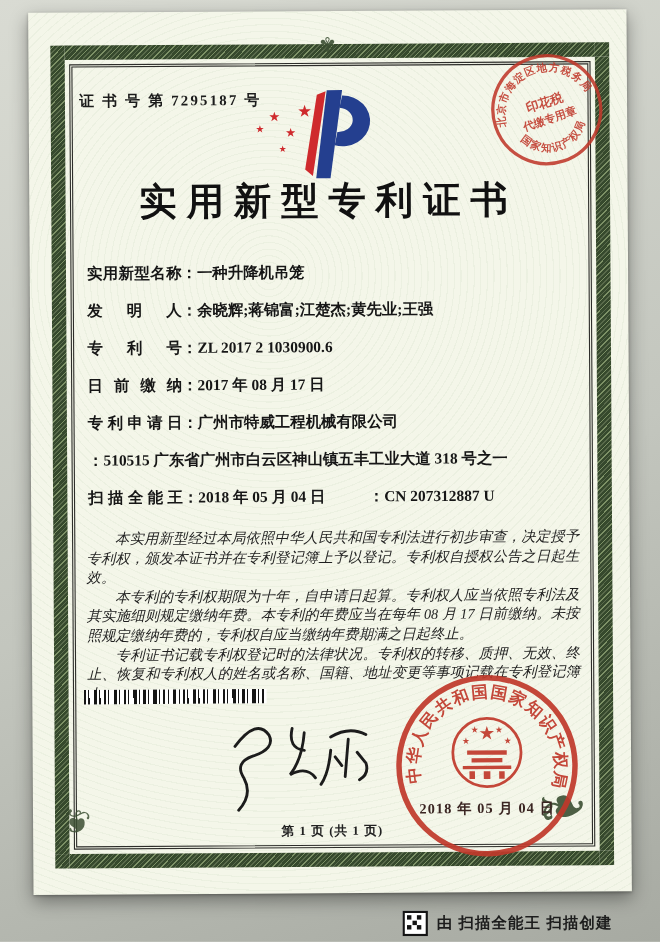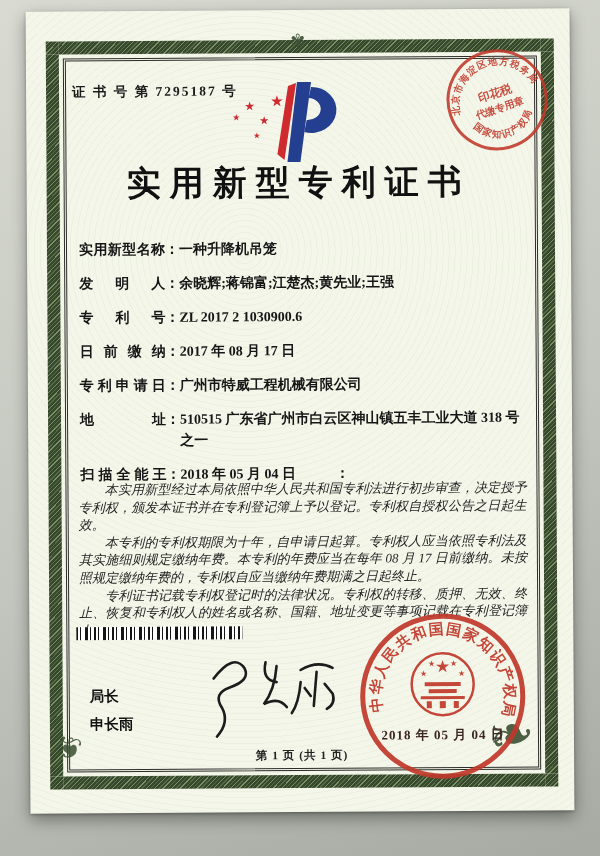--- a/index.html
+++ b/index.html
@@ -114,48 +114,44 @@
         <span class="flabel">日前缴纳</span>
           <span class="fcolon">：</span>
           <span class="fvalue">2017 年 08 月 17 日</span>
       </div>
       <div class="frow">
         <span class="flabel">专利申请日</span>
           <span class="fcolon">：</span>
           <span class="fvalue">广州市特威工程机械有限公司</span>
       </div>
       <div class="frow">
-        <span class="flabel">地址</span>
           <span class="fcolon">：</span>
           <span class="fvalue">510515 广东省广州市白云区神山镇五丰工业大道 318 号之一</span>
       </div>
       <div class="grantrow">
         <span class="grantpair1">
           <span class="flabel">扫描全能王</span>
             <span class="fcolon">：</span>
             <span>2018 年 05 月 04 日</span>
         </span>
         <span class="grantpair2">
             <span class="fcolon">：</span>
+            <span>CN 207312887 U</span>
         </span>
       </div>
     </div>
 
     <div class="paras">
       <p>本实用新型经过本局依照中华人民共和国专利法进行初步审查，决定授予专利权，颁发本证书并在专利登记簿上予以登记。专利权自授权公告之日起生效。</p>
       <p>本专利的专利权期限为十年，自申请日起算。专利权人应当依照专利法及其实施细则规定缴纳年费。本专利的年费应当在每年 08 月 17 日前缴纳。未按照规定缴纳年费的，专利权自应当缴纳年费期满之日起终止。</p>
       <p>专利证书记载专利权登记时的法律状况。专利权的转移、质押、无效、终止、恢复和专利权人的姓名或名称、国籍、地址变更等事项记载在专利登记簿上。</p>
     </div>
 
     <div class="barcode"></div>
 
-    <div class="director">
-      <div>局长</div>
-      <div>申长雨</div>
-    </div>
 
     <svg class="signature" viewBox="0 0 155 95">
       <g fill="none" stroke="#1c1c1c" stroke-width="2.6" stroke-linecap="round">
         <path d="M14,32 Q34,6 45,22 Q51,34 30,41 Q13,47 22,61 Q30,76 17,90"></path>
         <path d="M66,16 Q62,34 77,36 M77,20 Q75,44 64,58 Q79,50 87,61"></path>
         <path d="M101,24 Q118,14 133,22 M117,26 L114,60 M101,36 Q99,57 92,67 M105,42 L111,50 M125,38 L133,48 Q136,58 127,63"></path>
       </g>
     </svg>
 
     <div class="seal">
@@ -181,13 +177,19 @@
           <rect x="83" y="91" width="6" height="7"></rect>
           <rect x="97" y="91" width="5" height="7"></rect>
         </g>
       </svg>
       <div class="sealdate">2018 年 05 月 04 日</div>
     </div>
 
     <div class="footer">第 1 页 (共 1 页)</div>
   </div>
 
+  <div class="scanmark">
+    <span class="qr">
+        <i></i>
+      </span>
+    <span class="scantext">由 扫描全能王 扫描创建</span>
+  </div>
 </div>
 
 </body></html>

